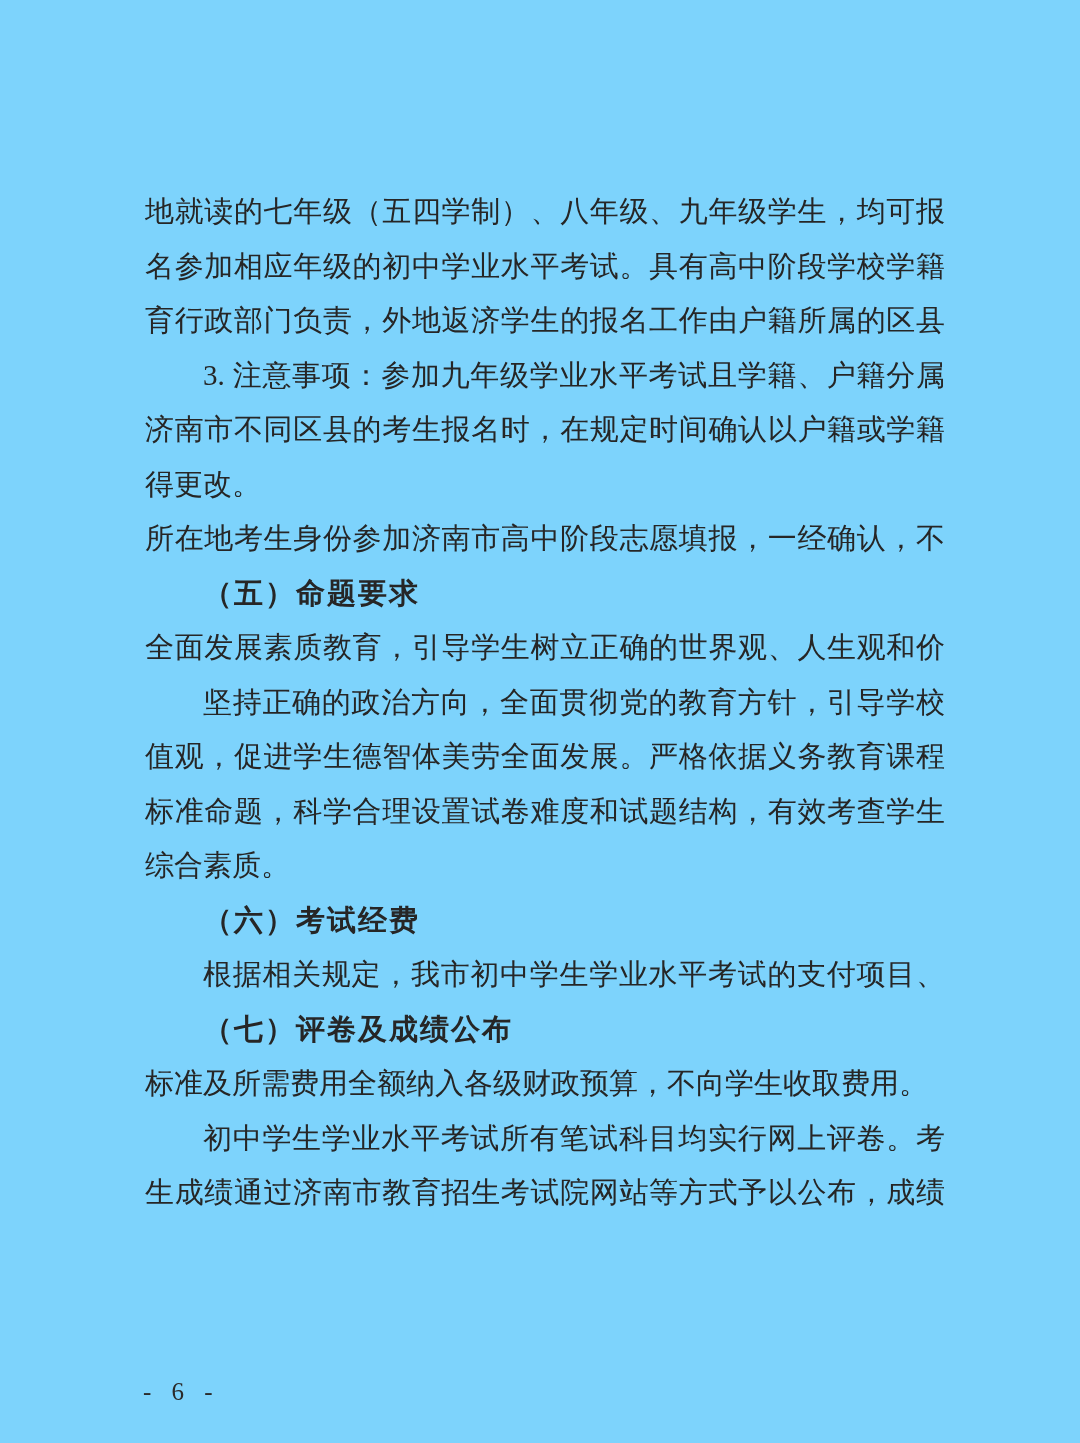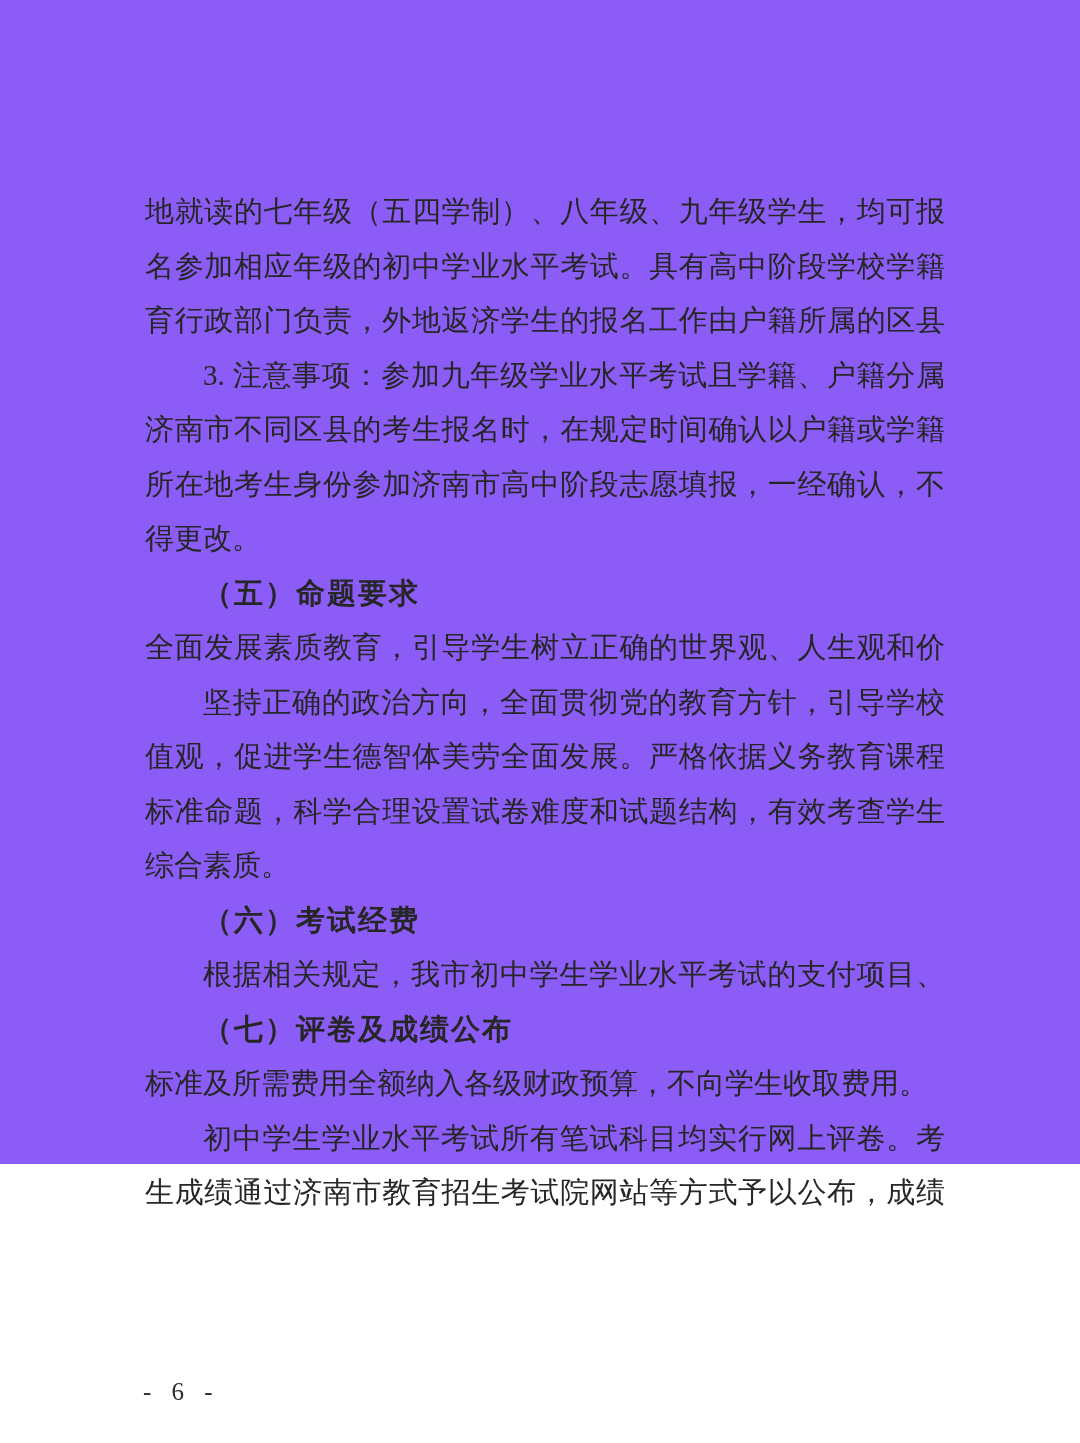--- a/index.html
+++ b/index.html
@@ -6,22 +6,22 @@
     margin: 0;
     padding: 0;
     width: 1080px;
     height: 1443px;
     overflow: hidden;
     background: #ffffff;
   }
   .page {
     position: relative;
     width: 1080px;
-    height: 1164px;
-    background: #8b5cf6;
+    height: 1443px;
+    background: #7dd3fc;
     font-family: "Liberation Serif", serif;
     color: #262626;
   }
   .textblock {
     position: absolute;
     left: 145px;
     top: 184px;
     width: 800px;
     font-size: 29px;
     line-height: 54.5px;
@@ -55,22 +55,22 @@
 </head>
 <body>
 
 <div class="page">
   <div class="textblock">
     <div class="line">地就读的七年级（五四学制）、八年级、九年级学生，均可报</div>
     <div class="line">名参加相应年级的初中学业水平考试。具有高中阶段学校学籍</div>
     <div class="line">育行政部门负责，外地返济学生的报名工作由户籍所属的区县</div>
     <div class="line indent">3. 注意事项：参加九年级学业水平考试且学籍、户籍分属</div>
     <div class="line">济南市不同区县的考生报名时，在规定时间确认以户籍或学籍</div>
+    <div class="line short">得更改。</div>
     <div class="line">所在地考生身份参加济南市高中阶段志愿填报，一经确认，不</div>
-    <div class="line short">得更改。</div>
     <div class="line short indent heading">（五）命题要求</div>
     <div class="line">全面发展素质教育，引导学生树立正确的世界观、人生观和价</div>
     <div class="line indent">坚持正确的政治方向，全面贯彻党的教育方针，引导学校</div>
     <div class="line">值观，促进学生德智体美劳全面发展。严格依据义务教育课程</div>
     <div class="line">标准命题，科学合理设置试卷难度和试题结构，有效考查学生</div>
     <div class="line short">综合素质。</div>
     <div class="line short indent heading">（六）考试经费</div>
     <div class="line indent">根据相关规定，我市初中学生学业水平考试的支付项目、</div>
     <div class="line short indent heading">（七）评卷及成绩公布</div>
     <div class="line short">标准及所需费用全额纳入各级财政预算，不向学生收取费用。</div>

